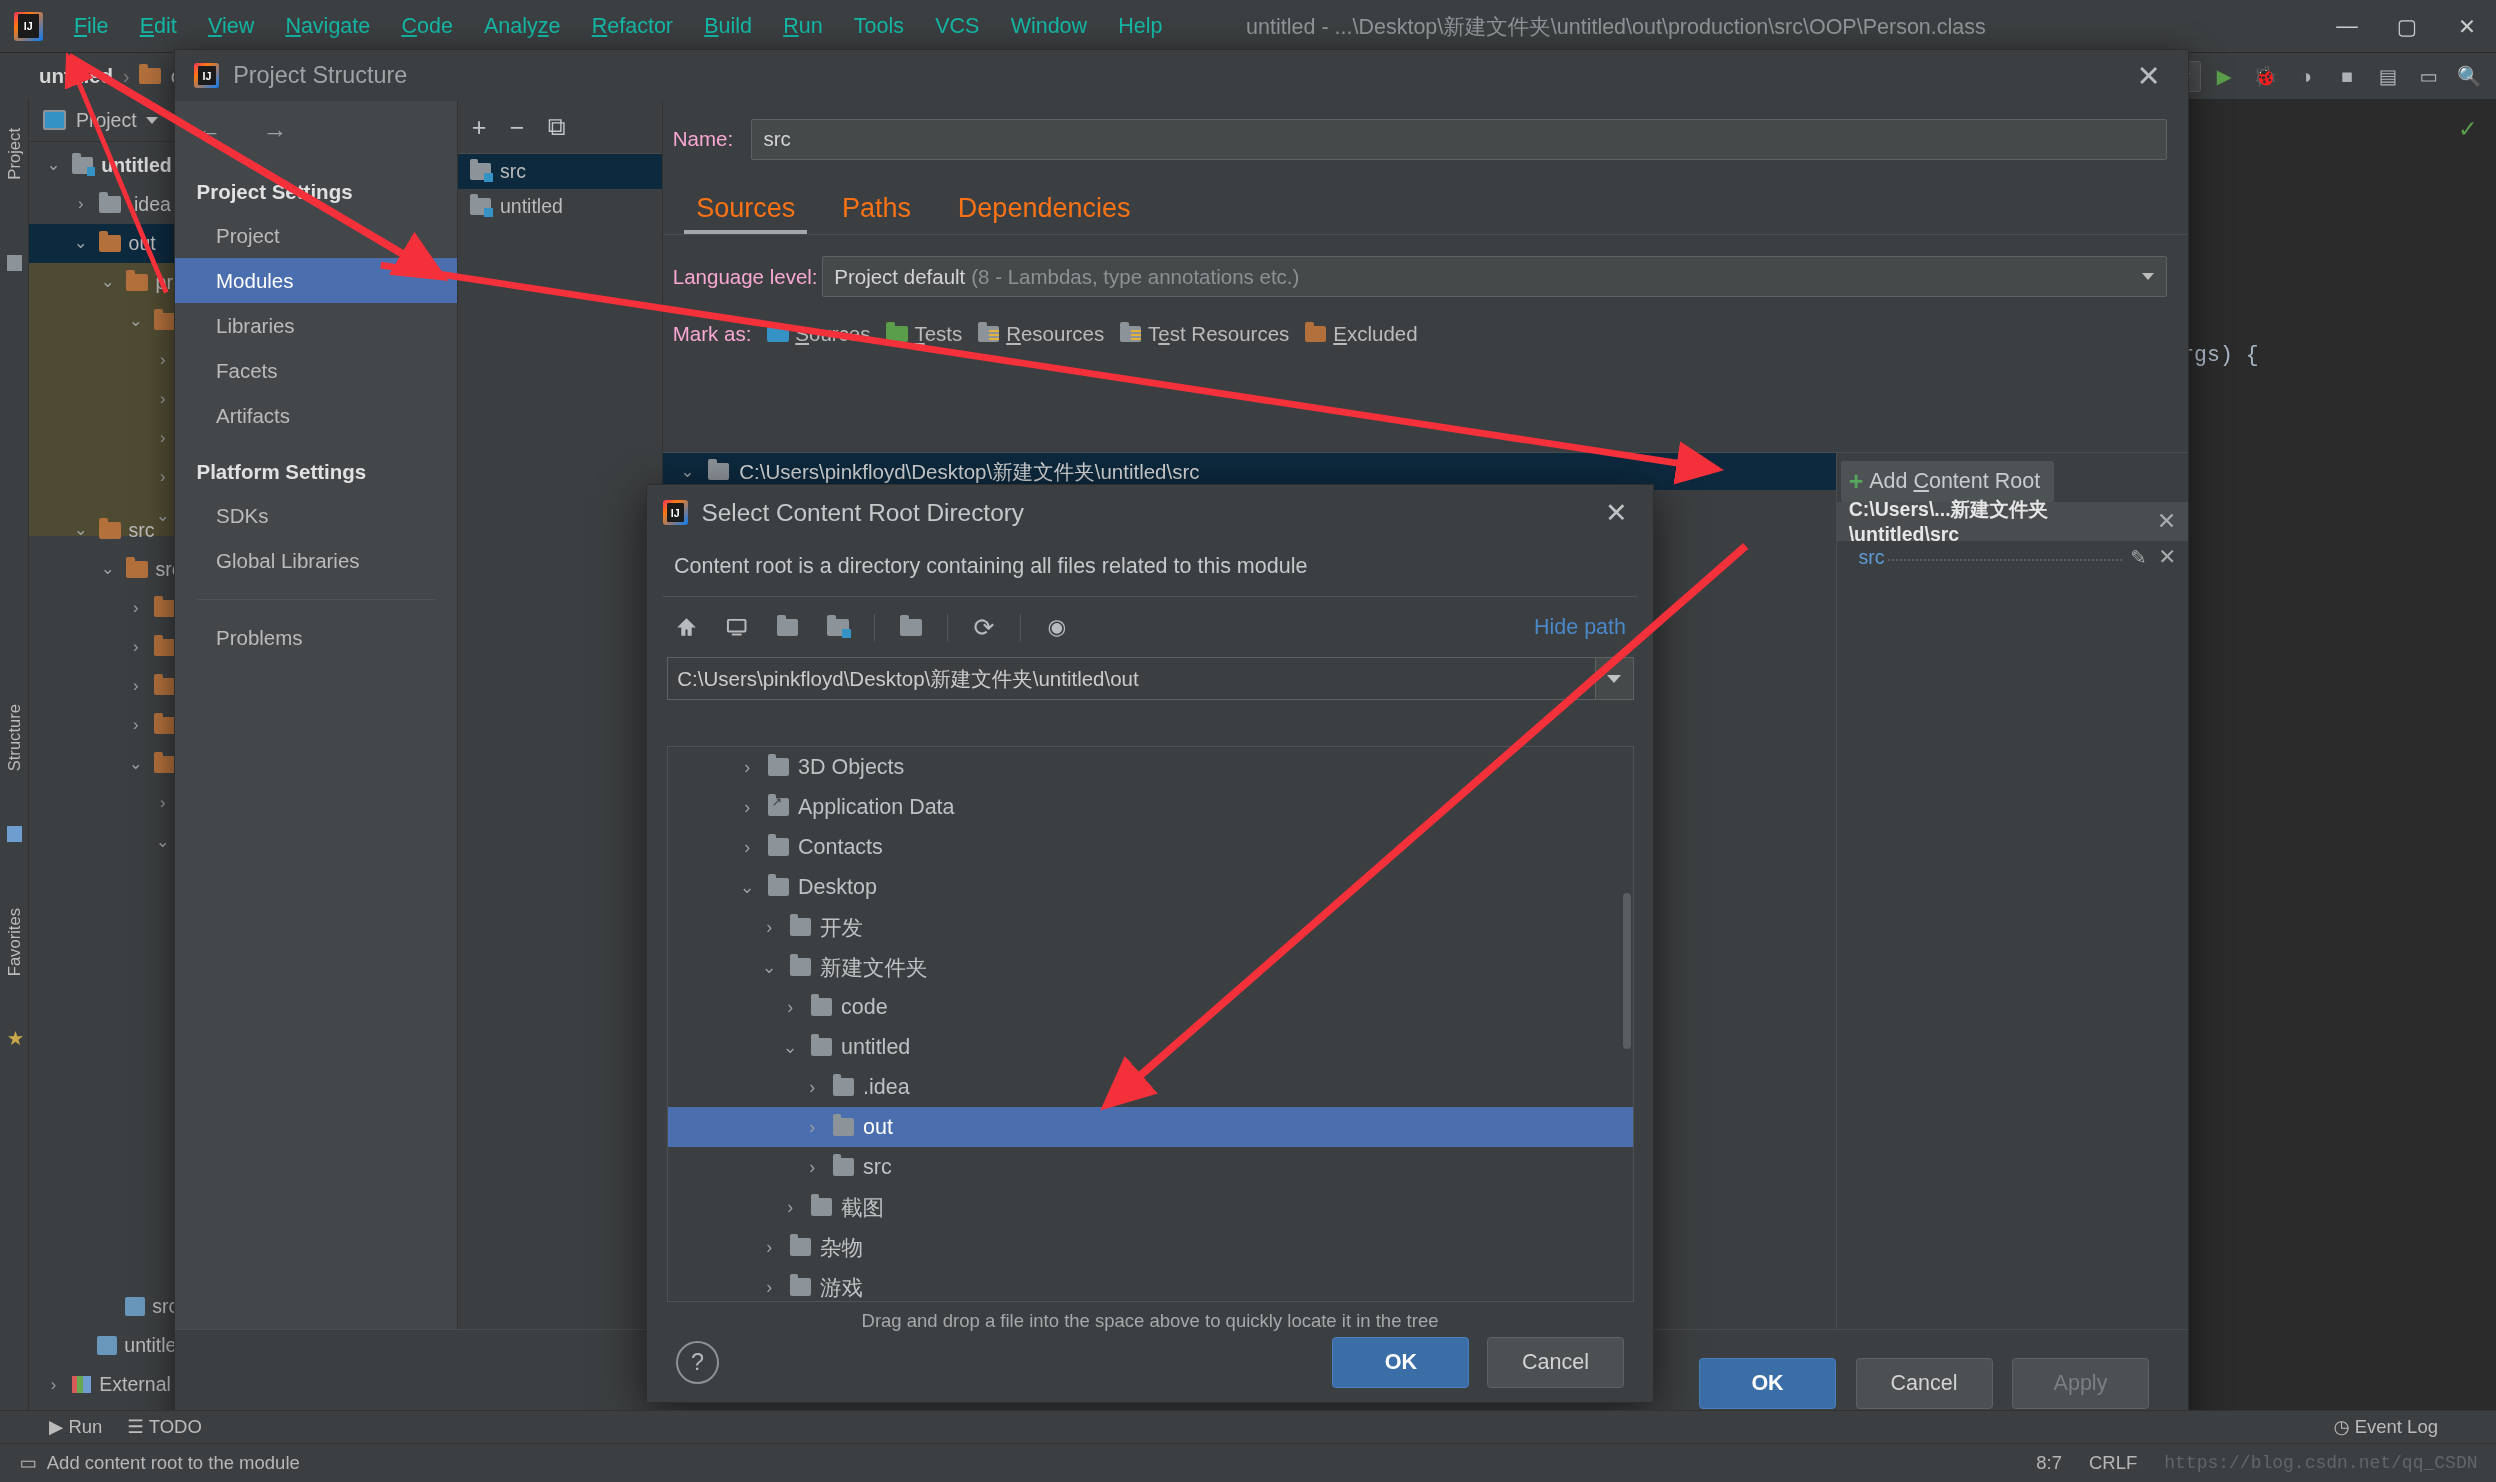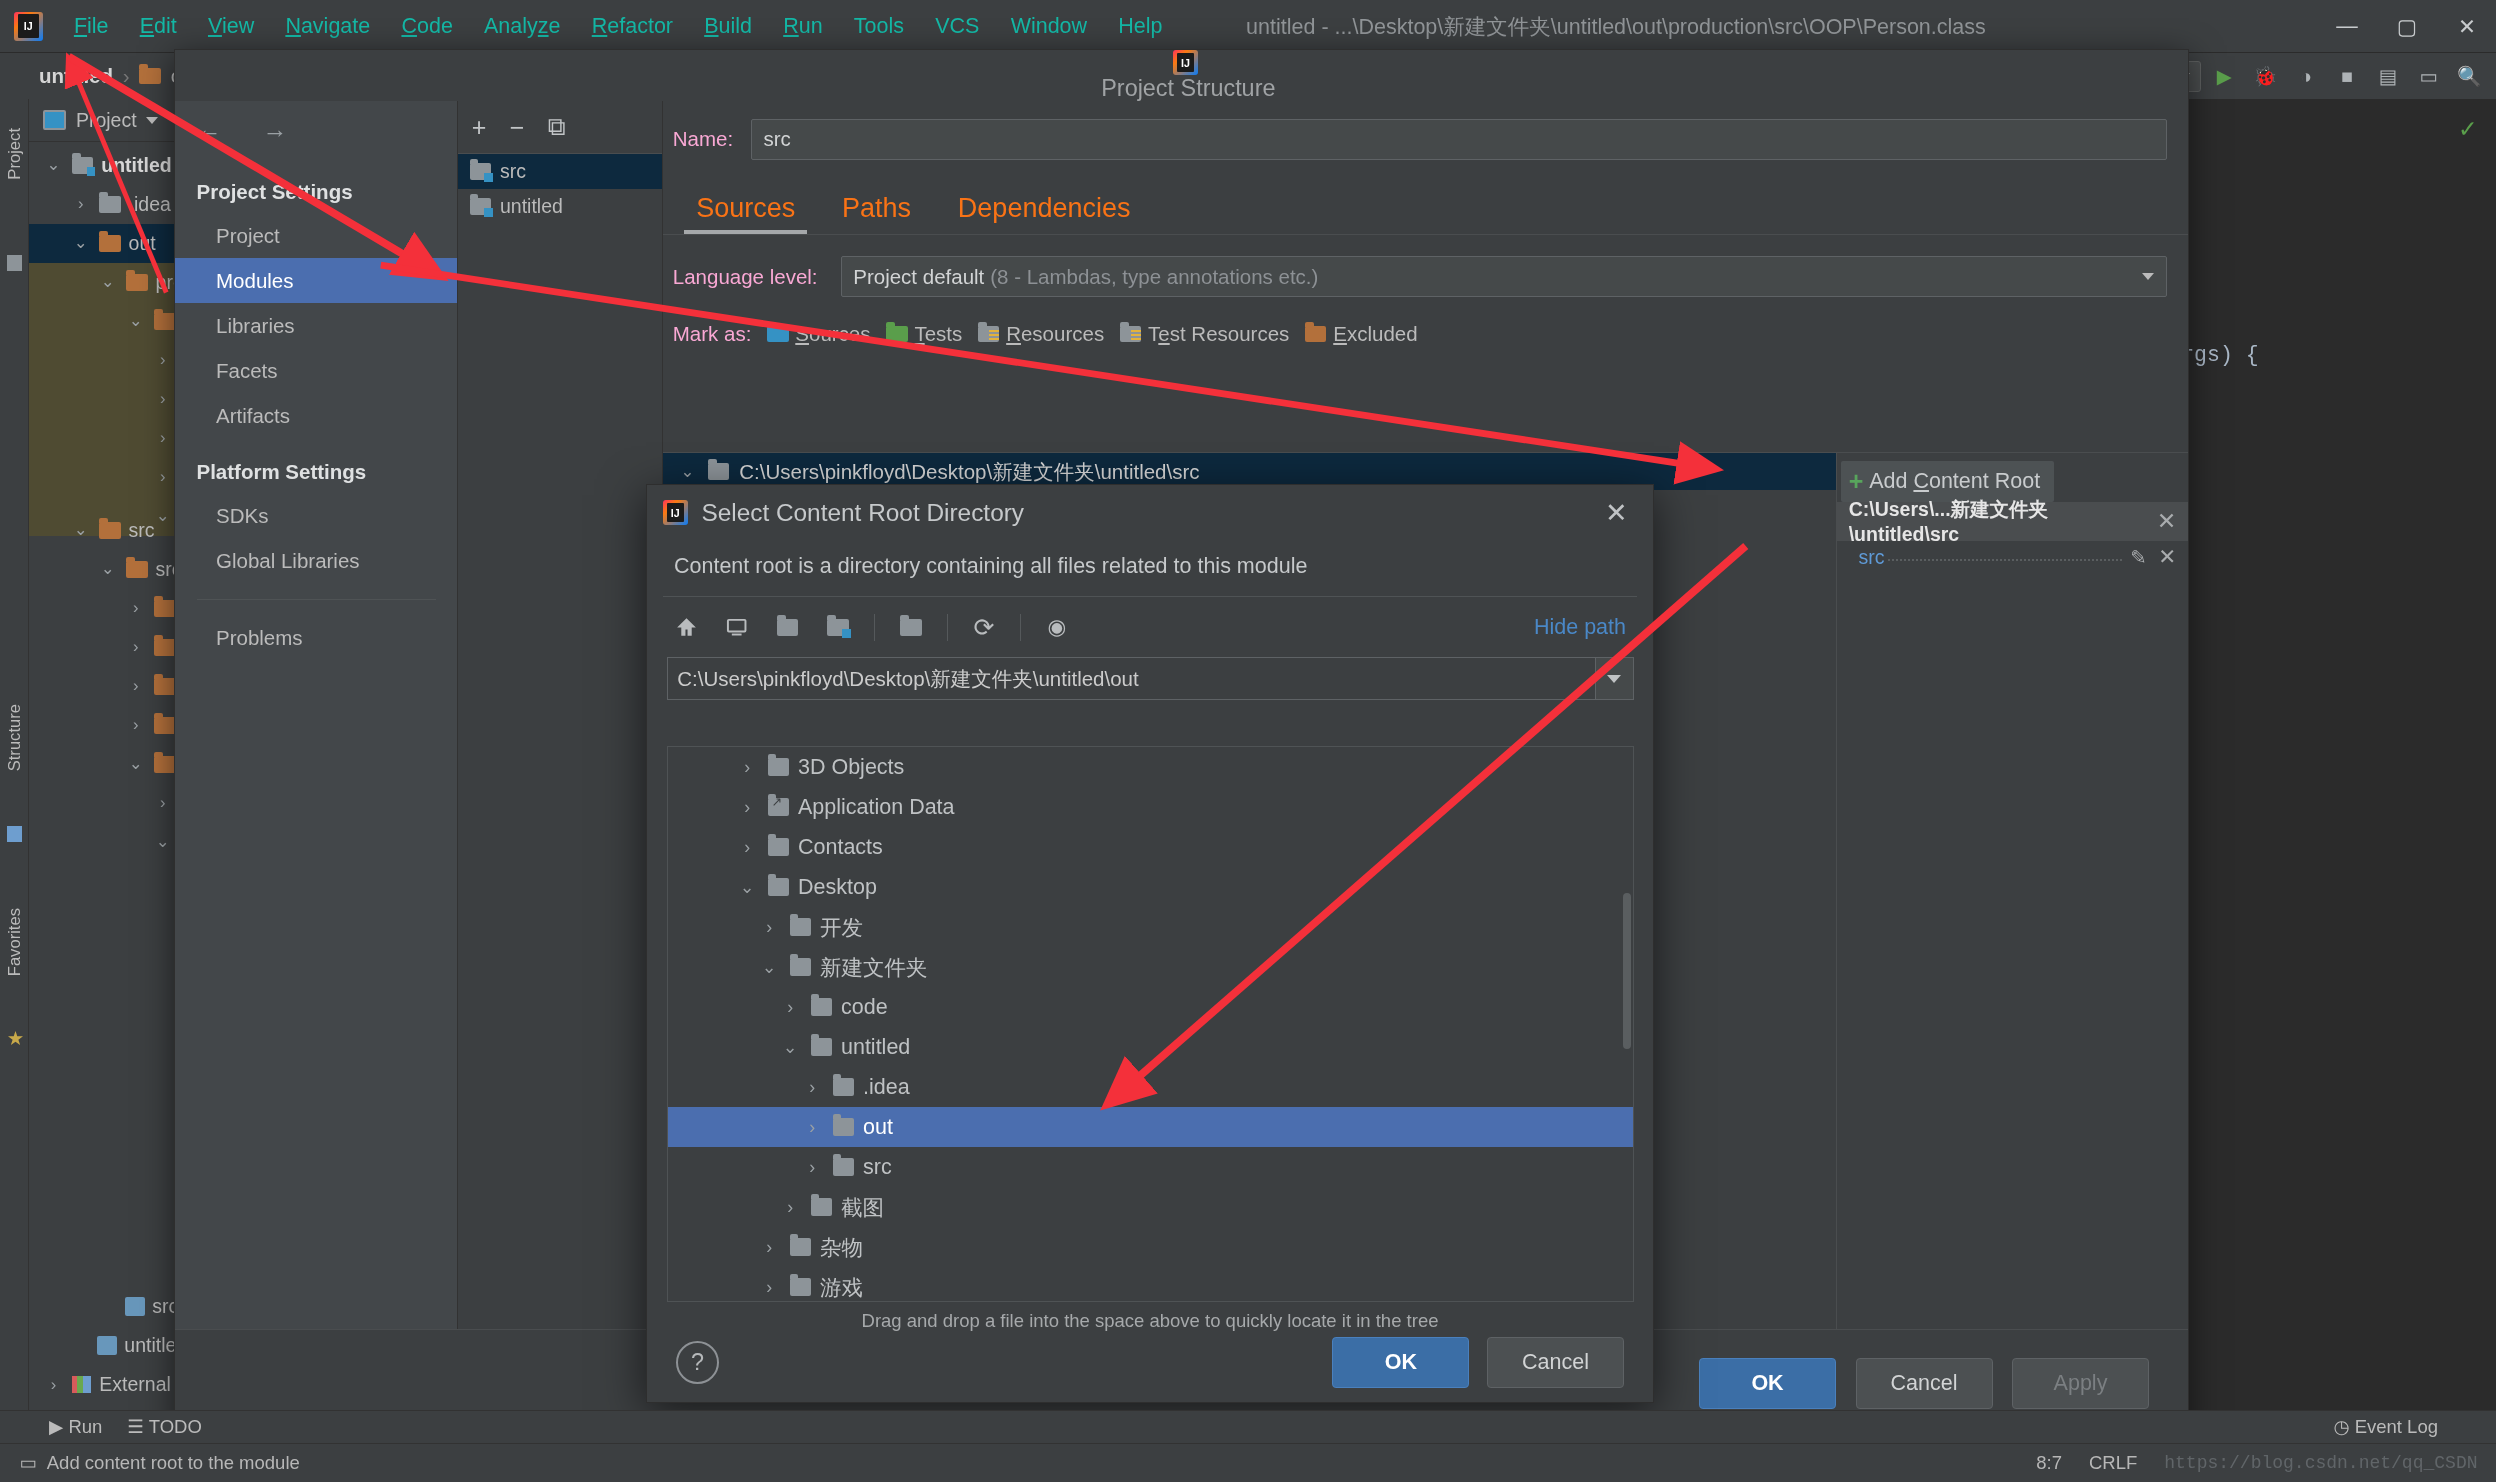--- a/index.html
+++ b/index.html
@@ -129,21 +129,21 @@
   }
   .status-right { margin-left:auto; display:flex; align-items:center; gap:27px; }
   .watermark { color:#6d7276; font-size:18px; opacity:.75;font-family:Liberation Mono, monospace; }
 
   
   .ps-dialog {
     position:absolute; left:174px; top:49px; width:2015px; height:1388px;
     background:#3c3f41; border:1px solid #2e2e2e;
     box-shadow:0 5.9px 31px rgba(0,0,0,.55);
   }
-  .ps-titlebar { height:51px; display:flex; align-items:center; padding:0 11.7px;flex-direction:column; }
+  .ps-titlebar { height:51px; display:flex; align-items:center; padding:0 11.7px; }
   .ps-title { color:#a0a3a5; font-size:23.4px; margin-left:13.7px; }
   .ps-close { margin-left:auto; color:#b8bbbd; font-size:29px; padding:0 15.6px; }
 
   .ps-body { position:absolute; left:0; top:51px; right:0; bottom:107px; display:flex; }
   .ps-nav {
     width:283px; background:#43474a; border-right:1px solid #323232; position:relative;
   }
   .ps-nav-hdr { height:57px; display:flex; align-items:center; gap:41px; padding-left:21.5px; color:#9aa0a4; font-size:25px; }
   .ps-group { color:#dfe1e2; font-weight:bold; font-size:20.5px; padding:21.5px 0 9.8px 21.5px; }
   .ps-nav-item { height:45px; display:flex; align-items:center; padding-left:41px; color:#bbb; font-size:20.5px; }
@@ -160,21 +160,21 @@
   .ps-label { color:#f9a8d4; font-size:20.5px; }
   .ps-input {
     flex:1; height:41px; background:#45494a; border:1px solid #5e6265; border-radius:2px;
     color:#d2d4d5; font-size:20.5px; display:flex; align-items:center; padding:0 11.7px;
   }
   .ps-tabs { display:flex; gap:0; padding-left:9.8px; margin-top:23.4px; }
   .ps-tab { padding:9.8px 23.4px; color:#f97316; font-size:27px; position:relative; }
   .ps-tab.active::after { content:""; position:absolute; left:11.7px; right:11.7px; bottom:0; height:3.9px; background:#a5a8aa; }
   .ps-tabline { height:1px; background:#4a4d4f; margin-top:0; }
 
-  .ps-lang-row { display:flex; align-items:center; gap:23px; padding:21.5px 21.5px 0 9.8px; }
+  .ps-lang-row { display:flex; align-items:center; gap:4px; padding:21.5px 21.5px 0 9.8px; }
   .ps-select {
     flex:1; height:41px; background:#45494a; border:1px solid #5e6265; border-radius:2px;
     color:#d2d4d5; font-size:20.5px; display:flex; align-items:center; padding:0 11.7px; position:relative;
   }
   .ps-select .muted { color:#8d9195; margin-left:5.9px; }
   .ps-select .arw { margin-left:auto; width:0;height:0;border-left:6.8px solid transparent;border-right:6.8px solid transparent;border-top:7.8px solid #bbb; }
 
   .ps-mark-row { display:flex; gap:15.6px; padding:25px 9.8px 0 9.8px; }
   .mark-btn { display:flex; align-items:center; gap:6.8px; color:#bbb; font-size:20.5px; }
   .res-ico { width:21.5px;height:16.6px;position:relative;background:#8d9499;flex:none;border-radius:2px; }

